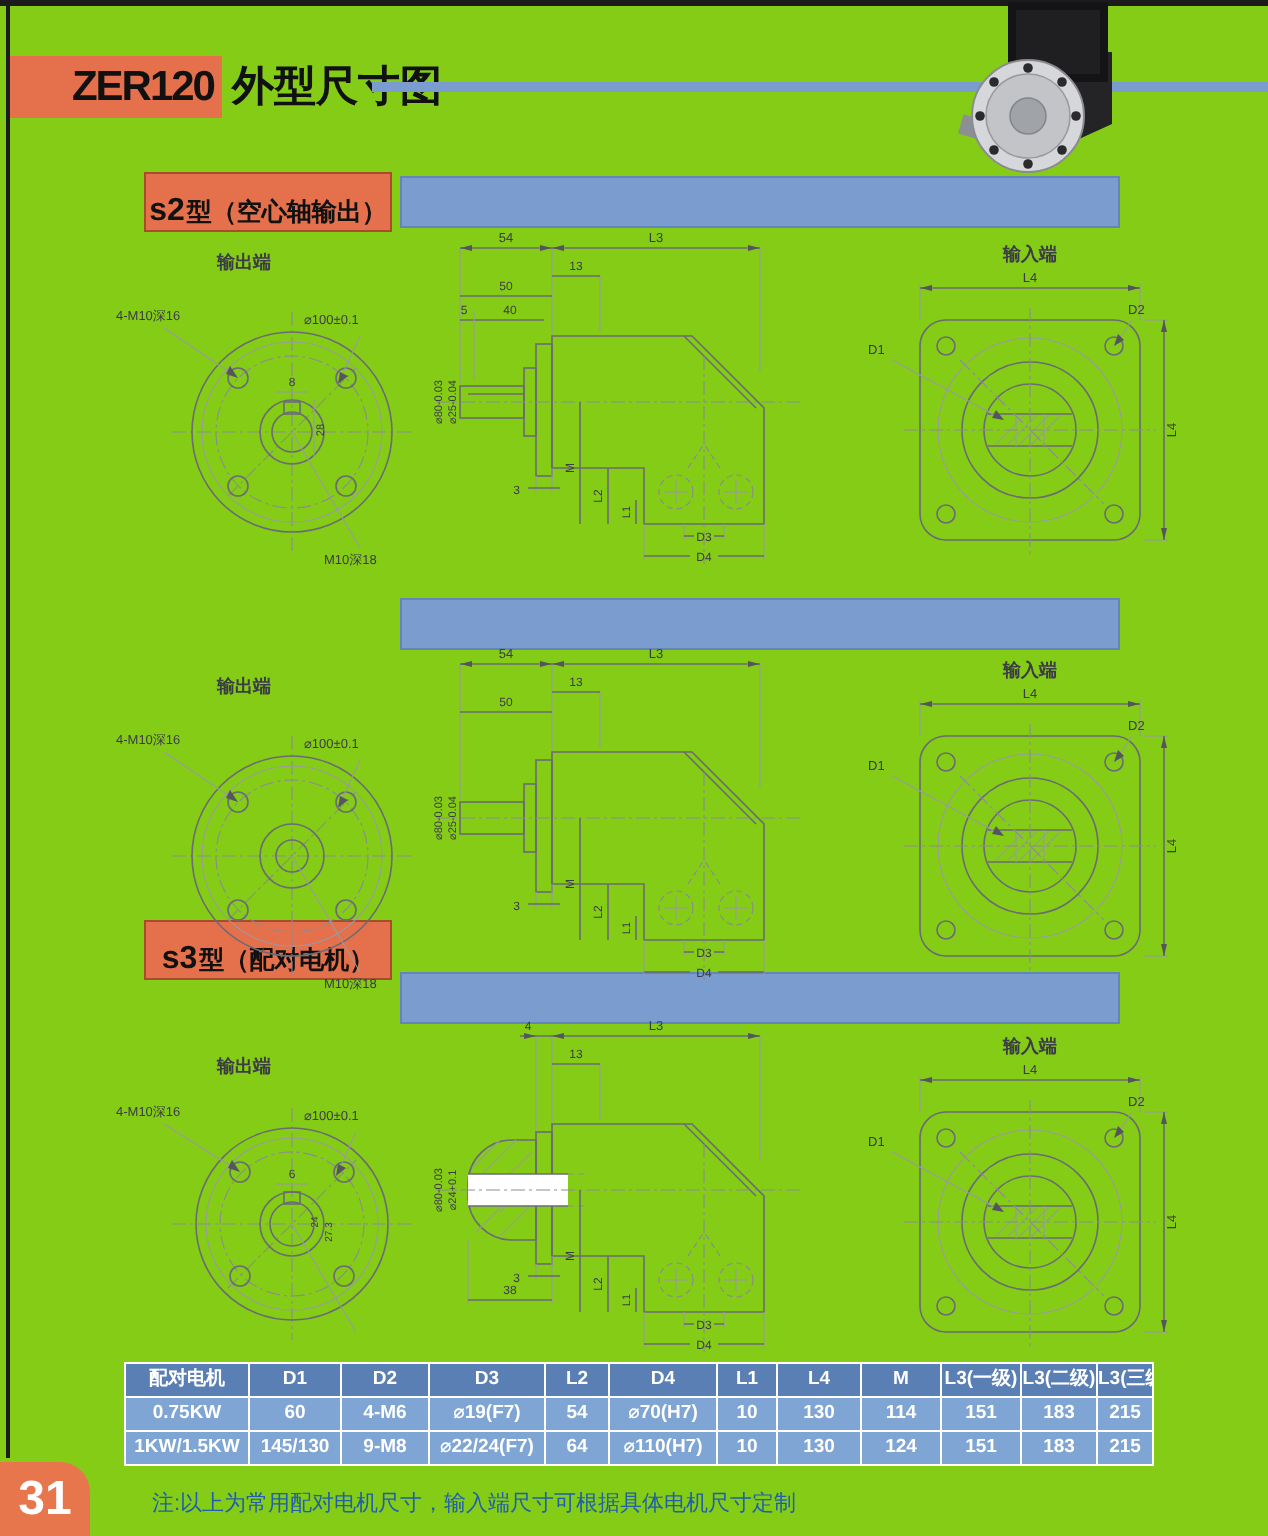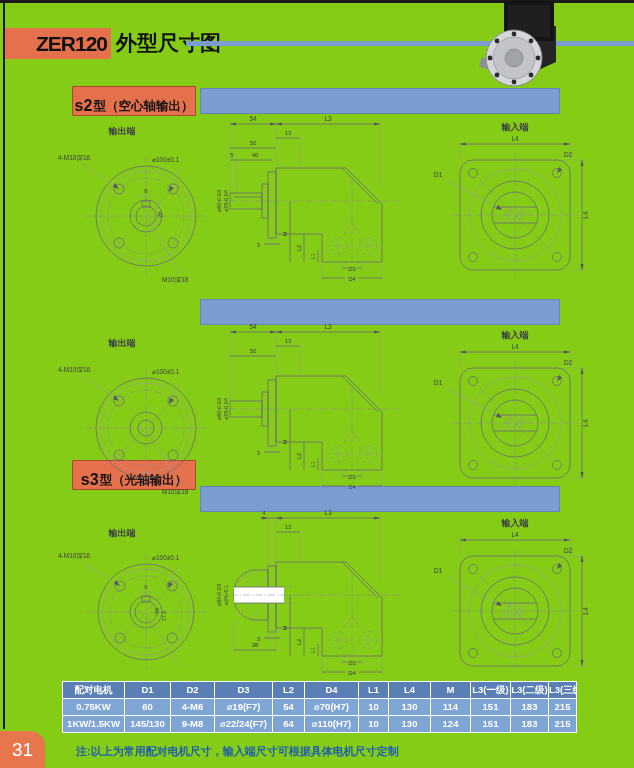--- a/index.html
+++ b/index.html
@@ -30,24 +30,24 @@
   .cl{stroke:#8b8b96;stroke-width:0.55;fill:none;stroke-dasharray:7 2 1.5 2;}
   .dsh{stroke:#8b8b96;stroke-width:0.6;fill:none;stroke-dasharray:3 2;}
   .ar{fill:#55555f;}
   
   #spec-table{border-collapse:collapse;table-layout:fixed;width:514px;}
   #spec-table th,#spec-table td{border:1px solid #ffffff;color:#fff;font-weight:bold;font-size:9.5px;
        text-align:center;padding:0;height:16px;line-height:16px;white-space:nowrap;overflow:hidden;}
   #spec-table th{background:#597fb4;}
   #spec-table td{background:#7ea5d4;}
   
-  #note{left:76px;top:744px;font-size:11px;font-weight:bold;color:#1f5fae;}
+  #note{left:76px;top:744px;font-size:11px;font-weight:normal;color:#1f5fae;}
   #page-tab{left:0;top:731px;width:45px;height:37px;background:#e8764d;border-top-right-radius:15px;
             display:flex;align-items:center;justify-content:center;}
-  #page-tab span{color:#fff;font-size:19px;font-weight:normal;}
+  #page-tab span{color:#fff;font-size:24px;font-weight:bold;}
 </style>
 </head>
 <body>
 
 <div id="page">
 
   <div class="abs" id="top-rule"></div>
   <div class="abs" id="left-rule"></div>
 
   <div class="abs" id="model-box">
@@ -77,21 +77,21 @@
   <div class="abs sec-box" style="left:72px;top:86px;">
     <span class="code">s2</span>
     <span class="rest">型（空心轴输出）</span>
   </div>
   <div class="abs sec-bar" style="left:200px;top:88px;"></div>
 
   <div class="abs sec-bar" style="left:200px;top:299px;"></div>
 
   <div class="abs sec-box" style="left:72px;top:460px;">
     <span class="code">s3</span>
-    <span class="rest">型（光轴输出）</span>
+    <span class="rest">型（配对电机）</span>
   </div>
   <div class="abs sec-bar" style="left:200px;top:486px;"></div>
 
   <svg class="abs" style="left:56px;top:116px;" width="180" height="178" viewBox="0 0 180 178">
     <text class="t9" x="66" y="18" text-anchor="middle">输出端</text>
     <line class="cl" x1="30" y1="100" x2="150" y2="100"></line>
       <line class="cl" x1="90" y1="40" x2="90" y2="160"></line>
     <line class="cl" x1="58" y1="132" x2="122" y2="68"></line>
     <circle class="ln" cx="90" cy="100" r="50"></circle>
       <circle class="lt" cx="90" cy="100" r="45"></circle>

